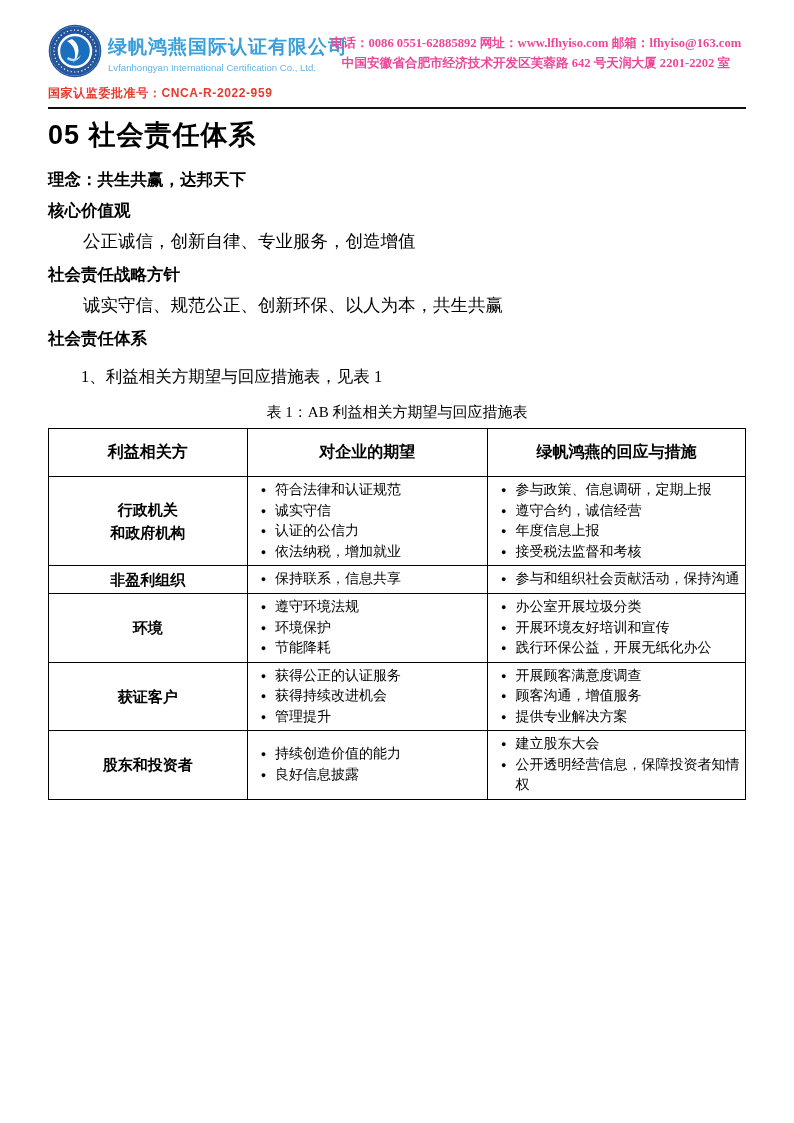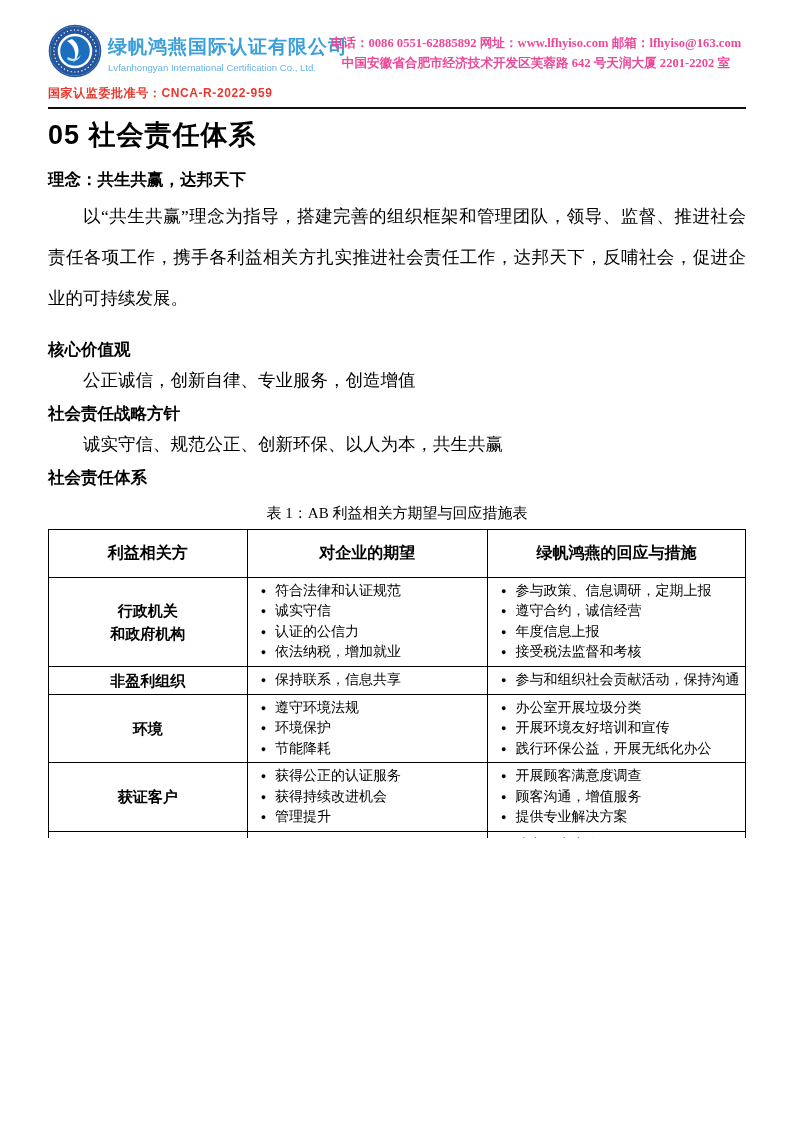--- a/index.html
+++ b/index.html
@@ -73,29 +73,29 @@
       </div>
       <div class="contact">
         <div>电话：0086 0551-62885892 网址：www.lfhyiso.com 邮箱：lfhyiso@163.com</div>
         <div>中国安徽省合肥市经济技术开发区芙蓉路 642 号天润大厦 2201-2202 室</div>
       </div>
     </div>
 
     <div class="doc-title">05 社会责任体系</div>
 
     <div class="h-bold" style="margin-top:16px;">理念：共生共赢，达邦天下</div>
-    <p class="para">以“共生共赢”理念为指导，搭建完善的组织框架和管理团队，领导、监督、推进社会责任各项工作，携手各利益相关方扎实推进社会责任工作，达邦天下，反哺社会，促进企业的可持续发展。</p>
 
     <div class="h-bold" style="margin-top:6px;">核心价值观</div>
     <div class="value-line">公正诚信，创新自律、专业服务，创造增值</div>
 
     <div class="h-bold" style="margin-top:6px;">社会责任战略方针</div>
     <div class="value-line">诚实守信、规范公正、创新环保、以人为本，共生共赢</div>
 
     <div class="h-bold" style="margin-top:6px;">社会责任体系</div>
+    <div class="list-line">1、利益相关方期望与回应措施表，见表 1</div>
 
     <div class="caption">表 1：AB 利益相关方期望与回应措施表</div>
     <table class="stk">
       <colgroup>
         <col style="width:28.5%">
           <col style="width:34.5%">
           <col style="width:37%">
       </colgroup>
       <thead>
         <tr>

